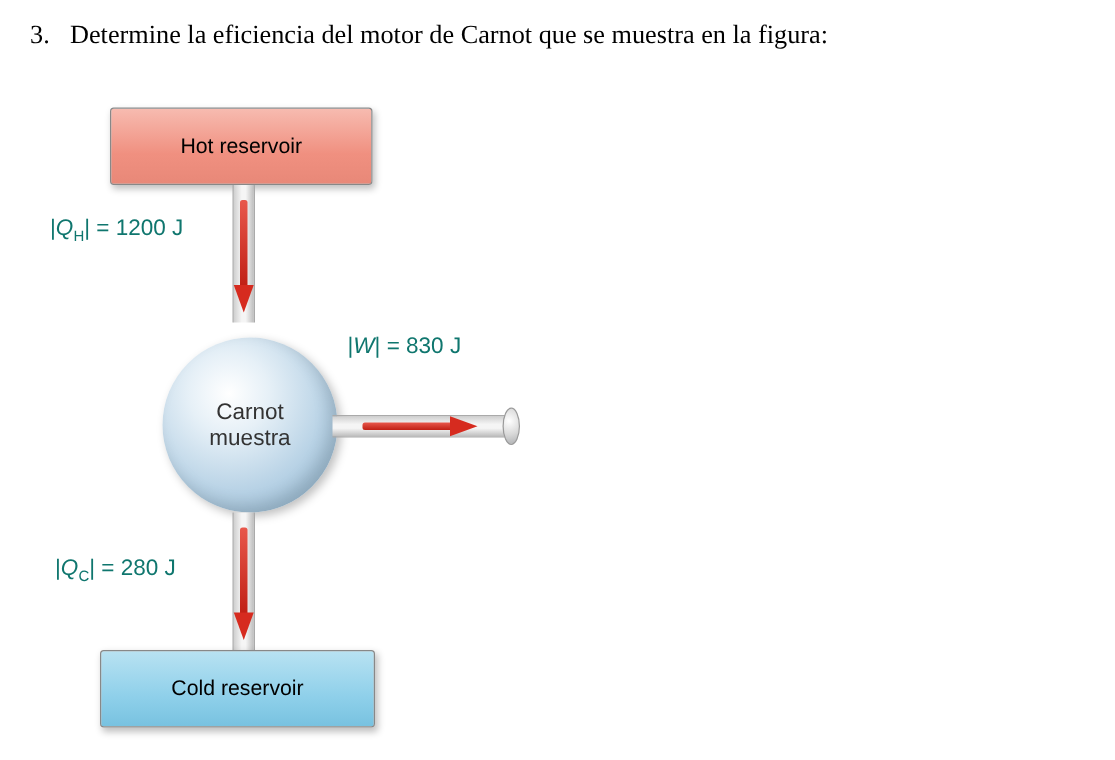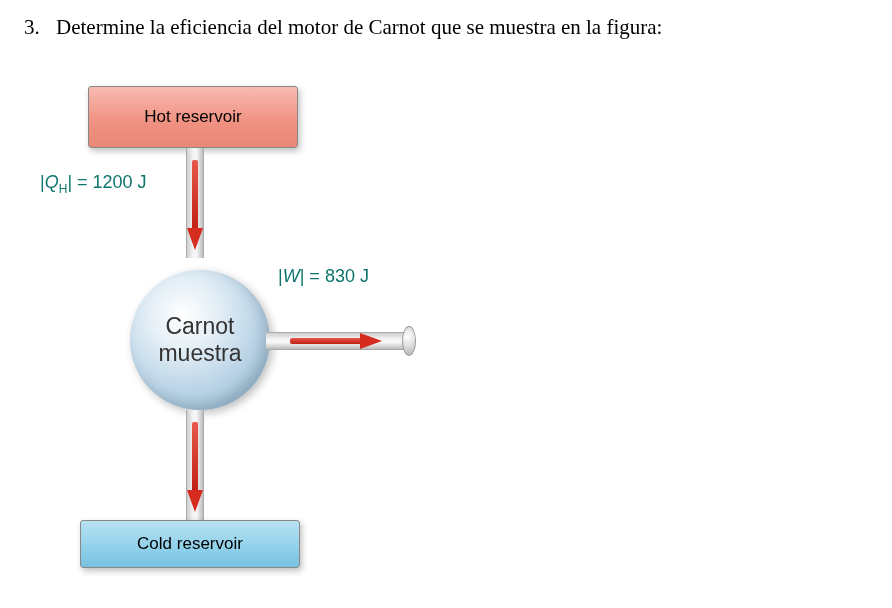--- a/index.html
+++ b/index.html
@@ -40,21 +40,21 @@
     line-height: 1.3;
     box-shadow: 2px 3px 6px rgba(0,0,0,0.25);
   }
   .hot {
     left: 58px; top: 6px;
     width: 210px; height: 62px;
     background: linear-gradient(#f7bbb0, #f09080 60%, #e88878);
   }
   .cold {
     left: 50px; top: 440px;
-    width: 220px; height: 48px;
+    width: 220px; height: 62px;
     background: linear-gradient(#b8e2f2, #8fd0ea 60%, #78c2e0);
   }
   .sub { font-size: 12px; vertical-align: sub; }
   .it { font-style: italic; }
 
   .pipe-v {
     position: absolute;
     left: 156px;
     width: 18px;
     background: linear-gradient(90deg, #cfcfcf, #f5f5f5 40%, #f5f5f5 60%, #bdbdbd);
@@ -69,21 +69,21 @@
     left: 100px; top: 190px;
     width: 140px; height: 140px;
     border-radius: 50%;
     background: radial-gradient(circle at 38% 32%, #fff 0%, #e6f0f7 25%, #b9d3e6 60%, #8eb6d2 100%);
     box-shadow: 3px 3px 8px rgba(0,0,0,0.25), inset -6px -6px 12px rgba(0,0,0,0.15);
     display: flex;
     flex-direction: column;
     justify-content: center;
     align-items: center;
     font-family: Arial, sans-serif;
-    font-size: 23px;
+    font-size: 18px;
     color: #333;
   }
 
   .pipe-h {
     position: absolute;
     top: 252px; left: 236px;
     width: 140px; height: 18px;
     background: linear-gradient(#cfcfcf, #f5f5f5 40%, #f5f5f5 60%, #bdbdbd);
     border-top: 1px solid #aaa;
     border-bottom: 1px solid #aaa;
@@ -175,18 +175,21 @@
   <div class="arrow-right"></div>
 
   <div class="lbl lbl-w">
     <span>|</span><span class="it">W</span><span>| = 830 J</span>
   </div>
 
   <div class="pipe-v pipe-bot"></div>
   <div class="arrow-down-stem stem2"></div>
   <div class="arrow-down arr2"></div>
 
+  <div class="lbl lbl-qc">
+    <span>|</span><span class="it">Q</span><span class="sub">C</span><span>| = 280 J</span>
+  </div>
 
   <div class="reservoir cold">
     <div>Cold reservoir</div>
   </div>
 
 </div>
 
 </body></html>

